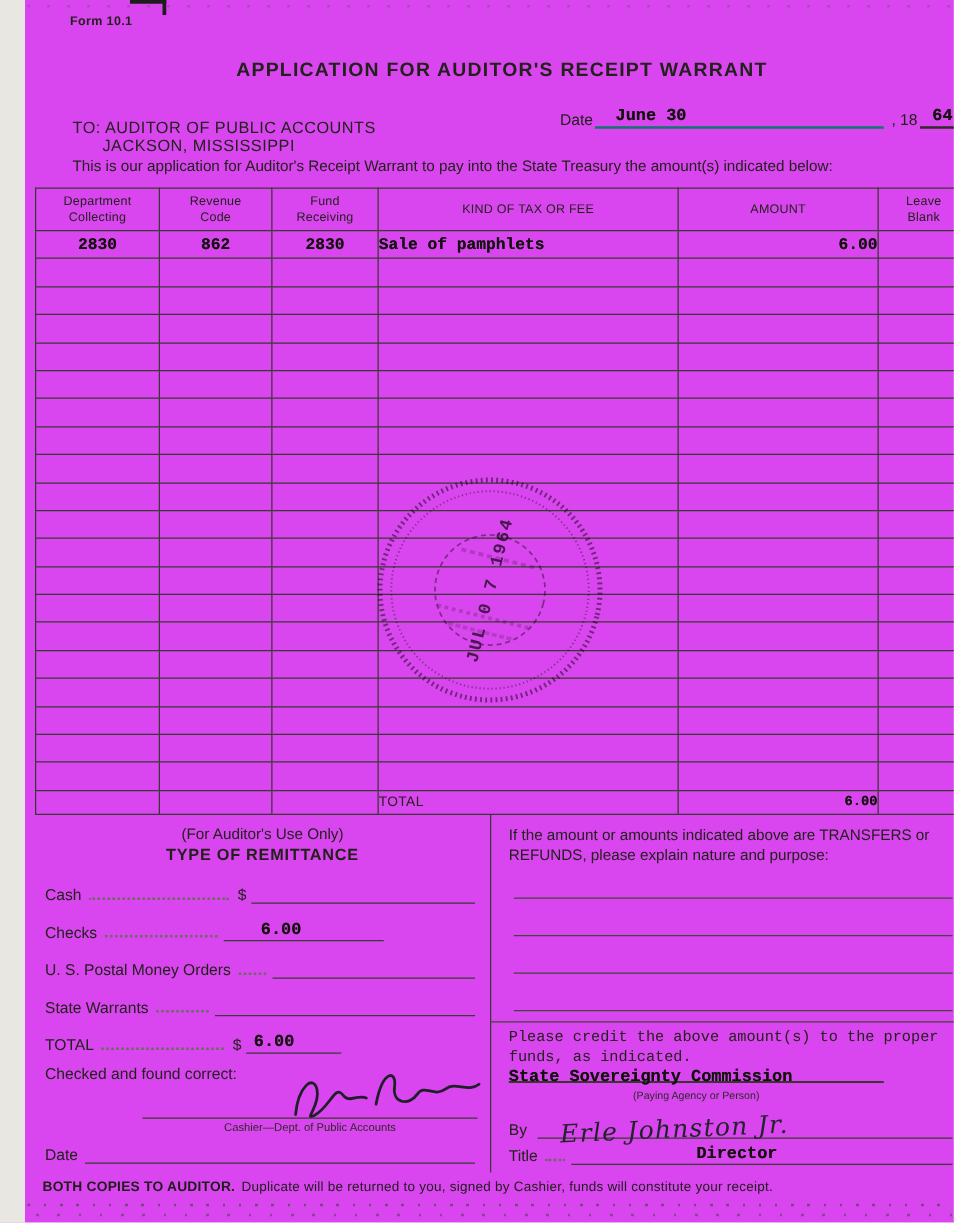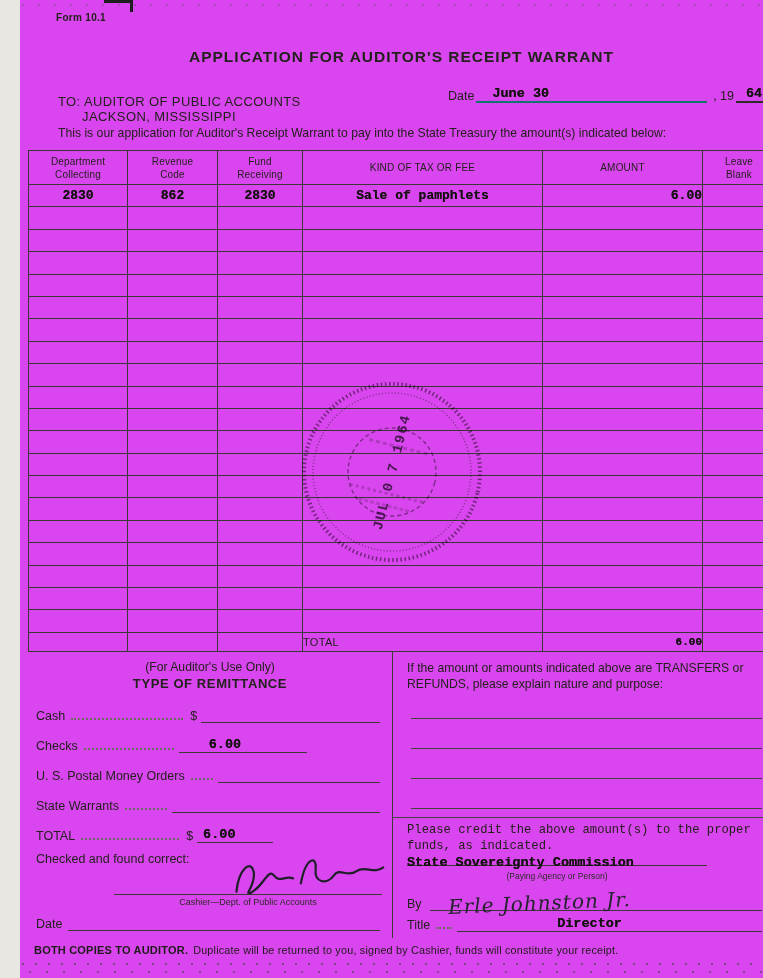--- a/index.html
+++ b/index.html
@@ -36,21 +36,21 @@
 
   
   .receipt{position:absolute;left:8px;top:150px;width:747px;height:502px;
            border-collapse:collapse;table-layout:fixed;}
   .receipt th,.receipt td{border:1px solid #3a3833;padding:0;}
   .receipt th{height:33px;font-size:10px;font-weight:normal;text-align:center;vertical-align:middle;
               white-space:pre-line;line-height:1.3;letter-spacing:.2px;}
   .receipt tbody td{font-size:13px;overflow:hidden;}
   .receipt tfoot td{height:18px;font-size:11px;}
   .col-department,.col-revenue,.col-fund{text-align:center;}
-  .col-kind{text-align:center;padding-left:5px;}
+  .col-kind{text-align:left;padding-left:5px;}
   .col-amount{text-align:right;padding-right:14px;}
   .receipt tbody td.typed{font-size:13px;}
   .total-label{padding-left:26px;font-size:11px;letter-spacing:.3px;}
 
   
   .stamp{position:absolute;left:276px;top:376px;width:192px;height:192px;
          mix-blend-mode:multiply;opacity:.82;}
   .stamp-date{font-family:"Liberation Mono","DejaVu Sans Mono",monospace;font-size:14px;
               font-weight:bold;fill:#2d2b2e;letter-spacing:1.5px;}
 
@@ -102,21 +102,21 @@
   <div class="scan-mark"></div>
 
   <div class="form-number">Form 10.1</div>
   <div class="title">APPLICATION FOR AUDITOR'S RECEIPT WARRANT</div>
   <div class="to-line1">TO: AUDITOR OF PUBLIC ACCOUNTS</div>
   <div class="to-line2">JACKSON, MISSISSIPPI</div>
 
   <div class="date-line">
     <span class="plbl">Date</span>
     <span class="date-fill"><span class="typed t14">June 30</span></span>
-    <span class="plbl year-lbl">, 19</span>
+    <span class="plbl year-lbl">, 18</span>
     <span class="year-fill typed t14">64</span>
   </div>
 
   <div class="intro">This is our application for Auditor's Receipt Warrant to pay into the State Treasury the amount(s) indicated below:</div>
 
   <table class="receipt">
     <colgroup>
       <col style="width:99px">
         <col style="width:90px">
         <col style="width:85px">

